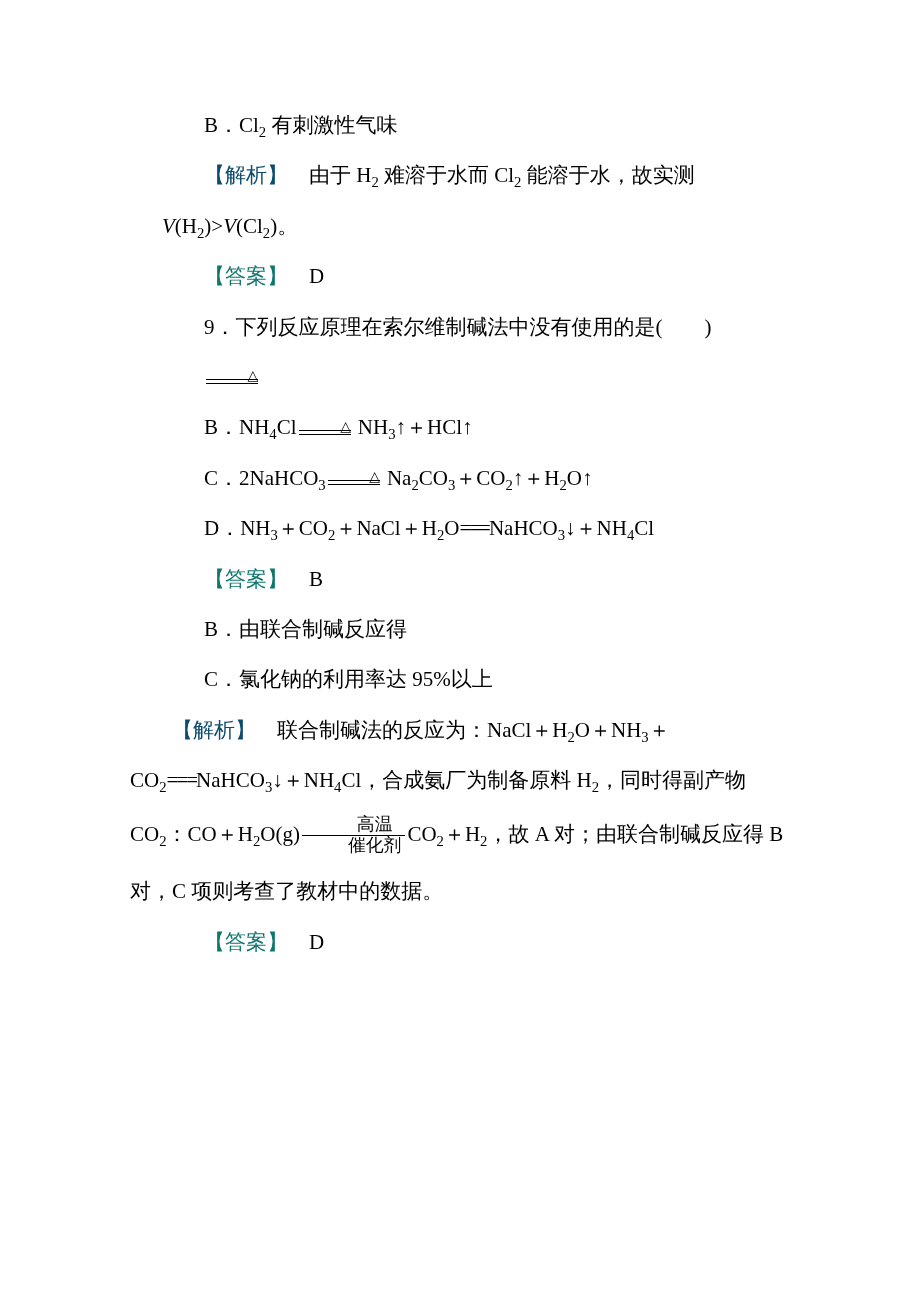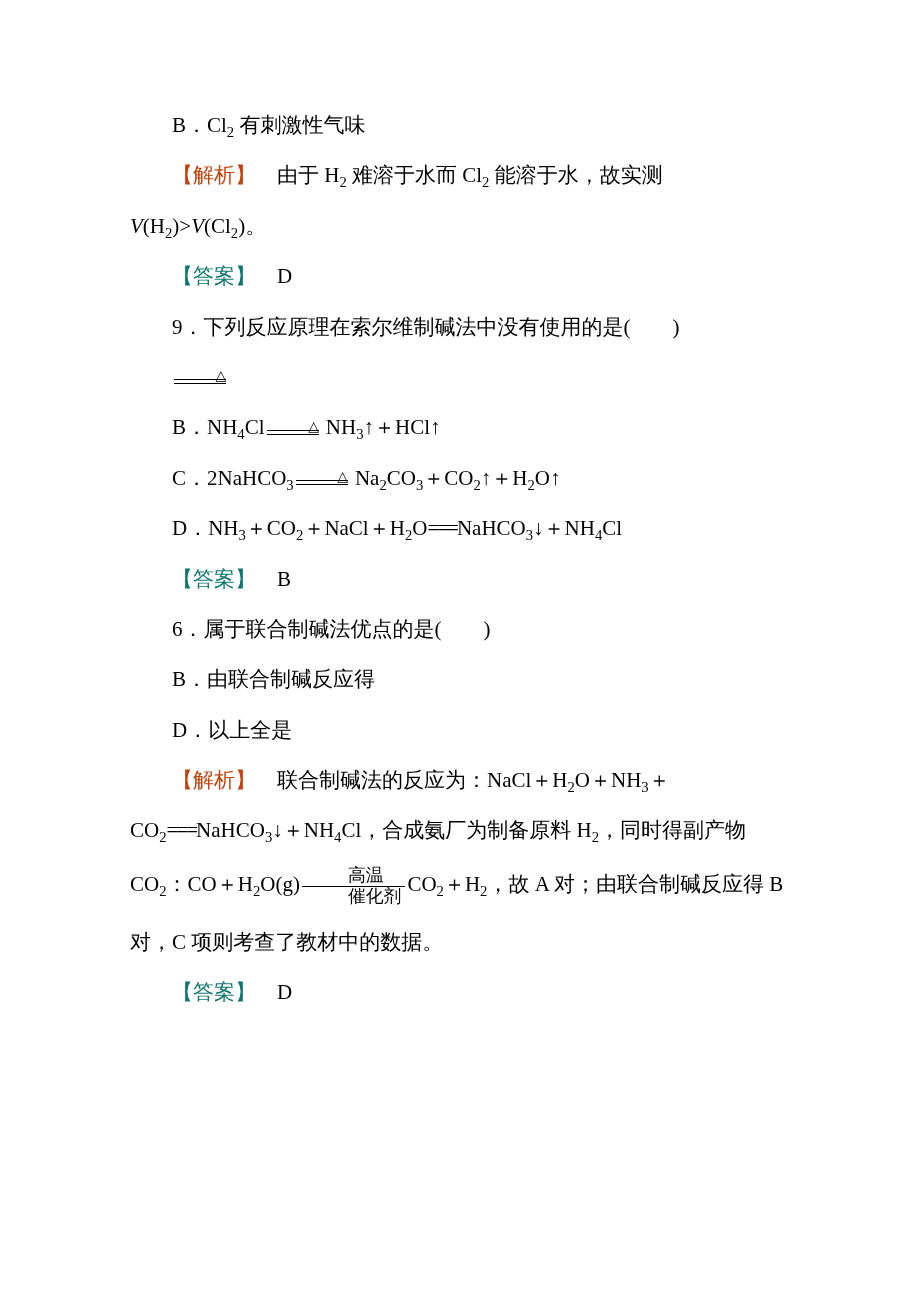--- a/index.html
+++ b/index.html
@@ -15,31 +15,32 @@
     min-height: 1302px;
     padding: 100px 130px 80px 130px;
     box-sizing: border-box;
     line-height: 2.4;
   }
   .para {
     text-indent: 2em;
   }
   .indent1 {
     text-indent: 2em;
+    margin-left: 32px;
   }
   sub {
     font-size: 0.7em;
     vertical-align: sub;
     line-height: 0;
   }
   .italic {
     font-style: italic;
   }
   .blue-bold {
-    color: #c2410c;
+    color: #0c4a6e;
   }
   .red-bold {
     color: #0f766e;
   }
   .tri-arrow {
     display: inline-block;
     position: relative;
     width: 52px;
     height: 28px;
     vertical-align: middle;
@@ -65,20 +66,21 @@
     position: absolute;
     top: 3px;
     left: 0;
     width: 100%;
     border-top: 1.2px solid #000;
   }
   .eq-with-label {
     display: inline-block;
     position: relative;
     vertical-align: middle;
+    text-align: center;
     min-width: 50px;
     line-height: 1;
     font-size: 0.85em;
     margin: 11px 2px;
   }
   .eq-with-label .top-label {
     display: block;
     border-bottom: 1px solid #000;
     padding: 0 4px 1px 4px;
   }
@@ -121,23 +123,22 @@
 
   <div class="indent1">
     <span>D．NH<sub>3</sub>＋CO<sub>2</sub>＋NaCl＋H<sub>2</sub>O</span><span class="plain-eq">===</span><span>NaHCO<sub>3</sub>↓＋NH<sub>4</sub>Cl</span>
   </div>
 
 
   <div class="indent1">
     <span class="red-bold">【答案】</span><span>　B</span>
   </div>
 
-  <div class="indent1"><span>6．属于联合制碱法优点的是(　　)</span></div>
   <div class="indent1"><span>B．由联合制碱反应得</span></div>
-  <div class="indent1"><span>D．以上全是</span></div>
+  <div class="indent1"><span>C．氯化钠的利用率达 95%以上</span></div>
 
   <div class="para">
     <span class="blue-bold">【解析】</span><span>　联合制碱法的反应为：NaCl＋H<sub>2</sub>O＋NH<sub>3</sub>＋CO<sub>2</sub></span><span class="plain-eq">===</span><span>NaHCO<sub>3</sub>↓＋NH<sub>4</sub>Cl，合成氨厂为制备原料 H<sub>2</sub>，同时得副产物 CO<sub>2</sub>：CO＋H<sub>2</sub>O(g)</span><span class="eq-with-label"><span class="top-label">高温</span><span class="bot-label">催化剂</span></span><span>CO<sub>2</sub>＋H<sub>2</sub>，故 A 对；由联合制碱反应得 B 对，C 项则考查了教材中的数据。</span>
   </div>
 
   <div class="indent1">
     <span class="red-bold">【答案】</span><span>　D</span>
   </div>
 
 </div>

